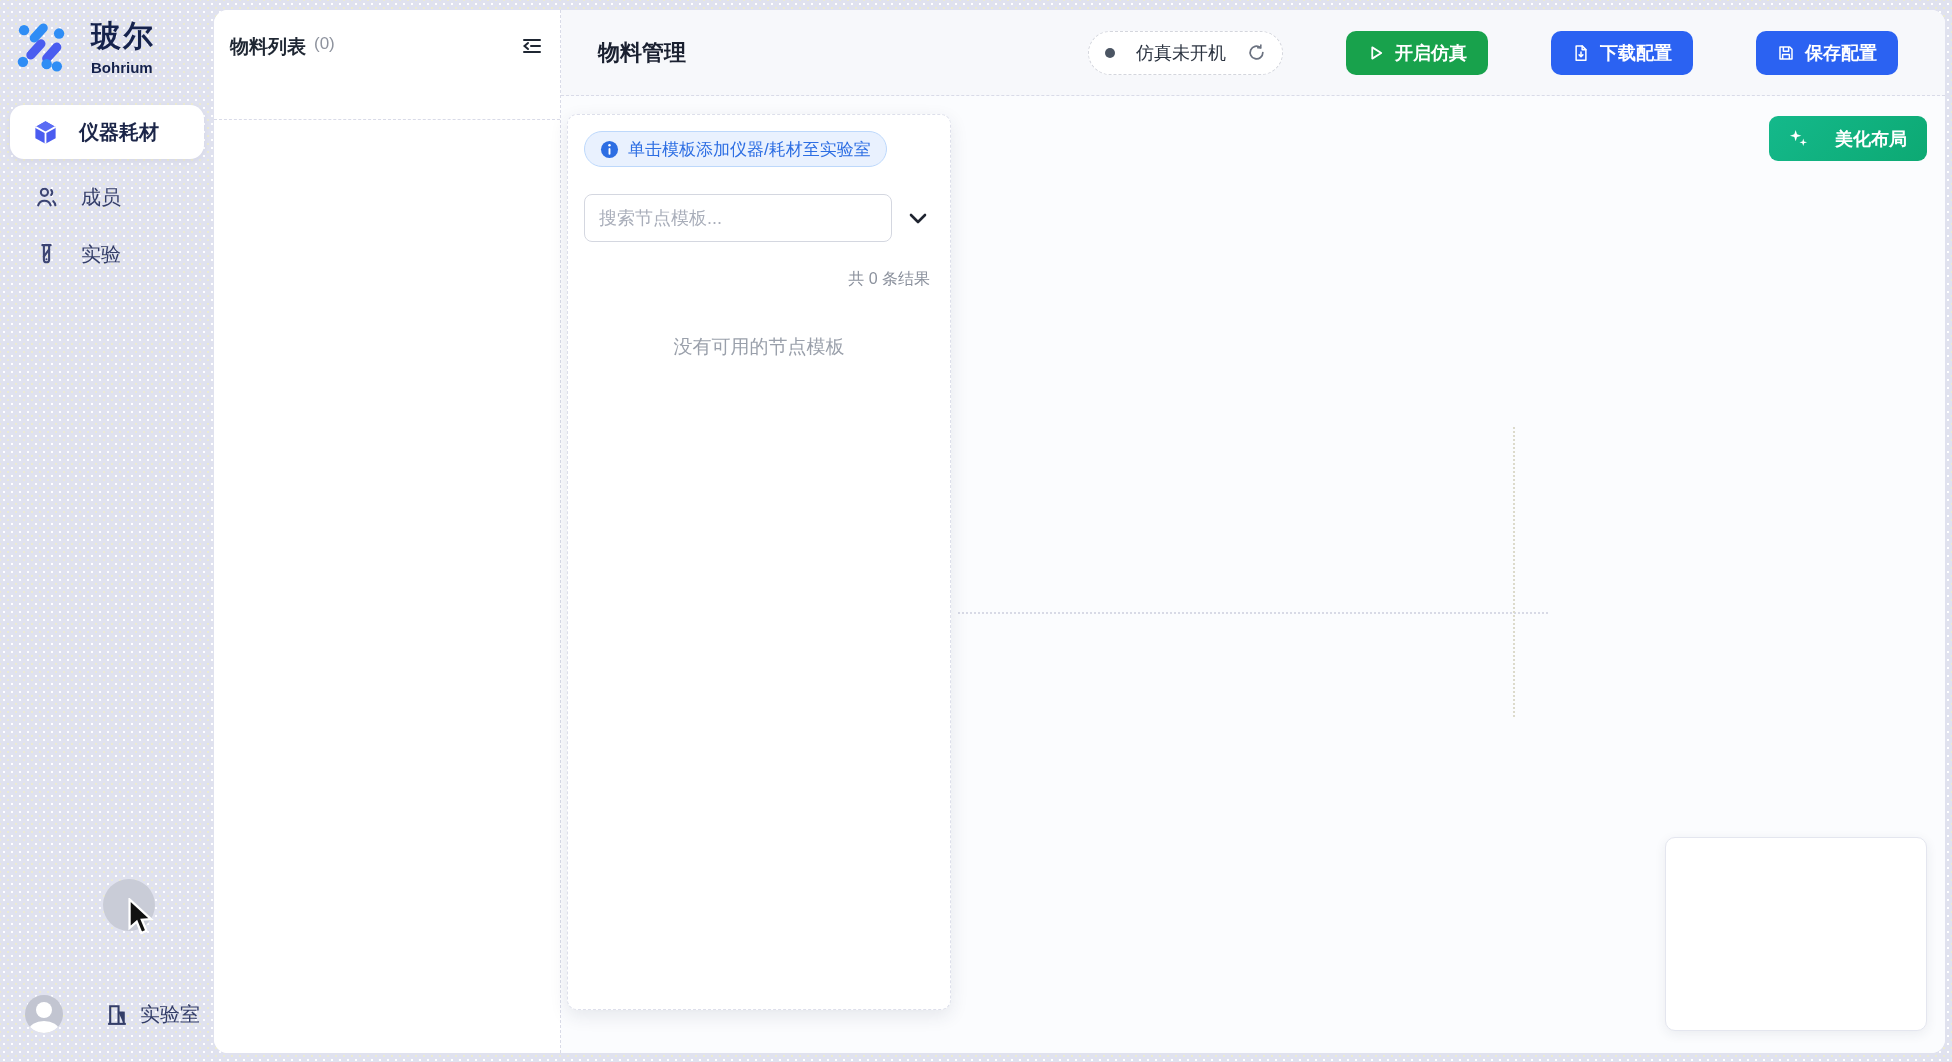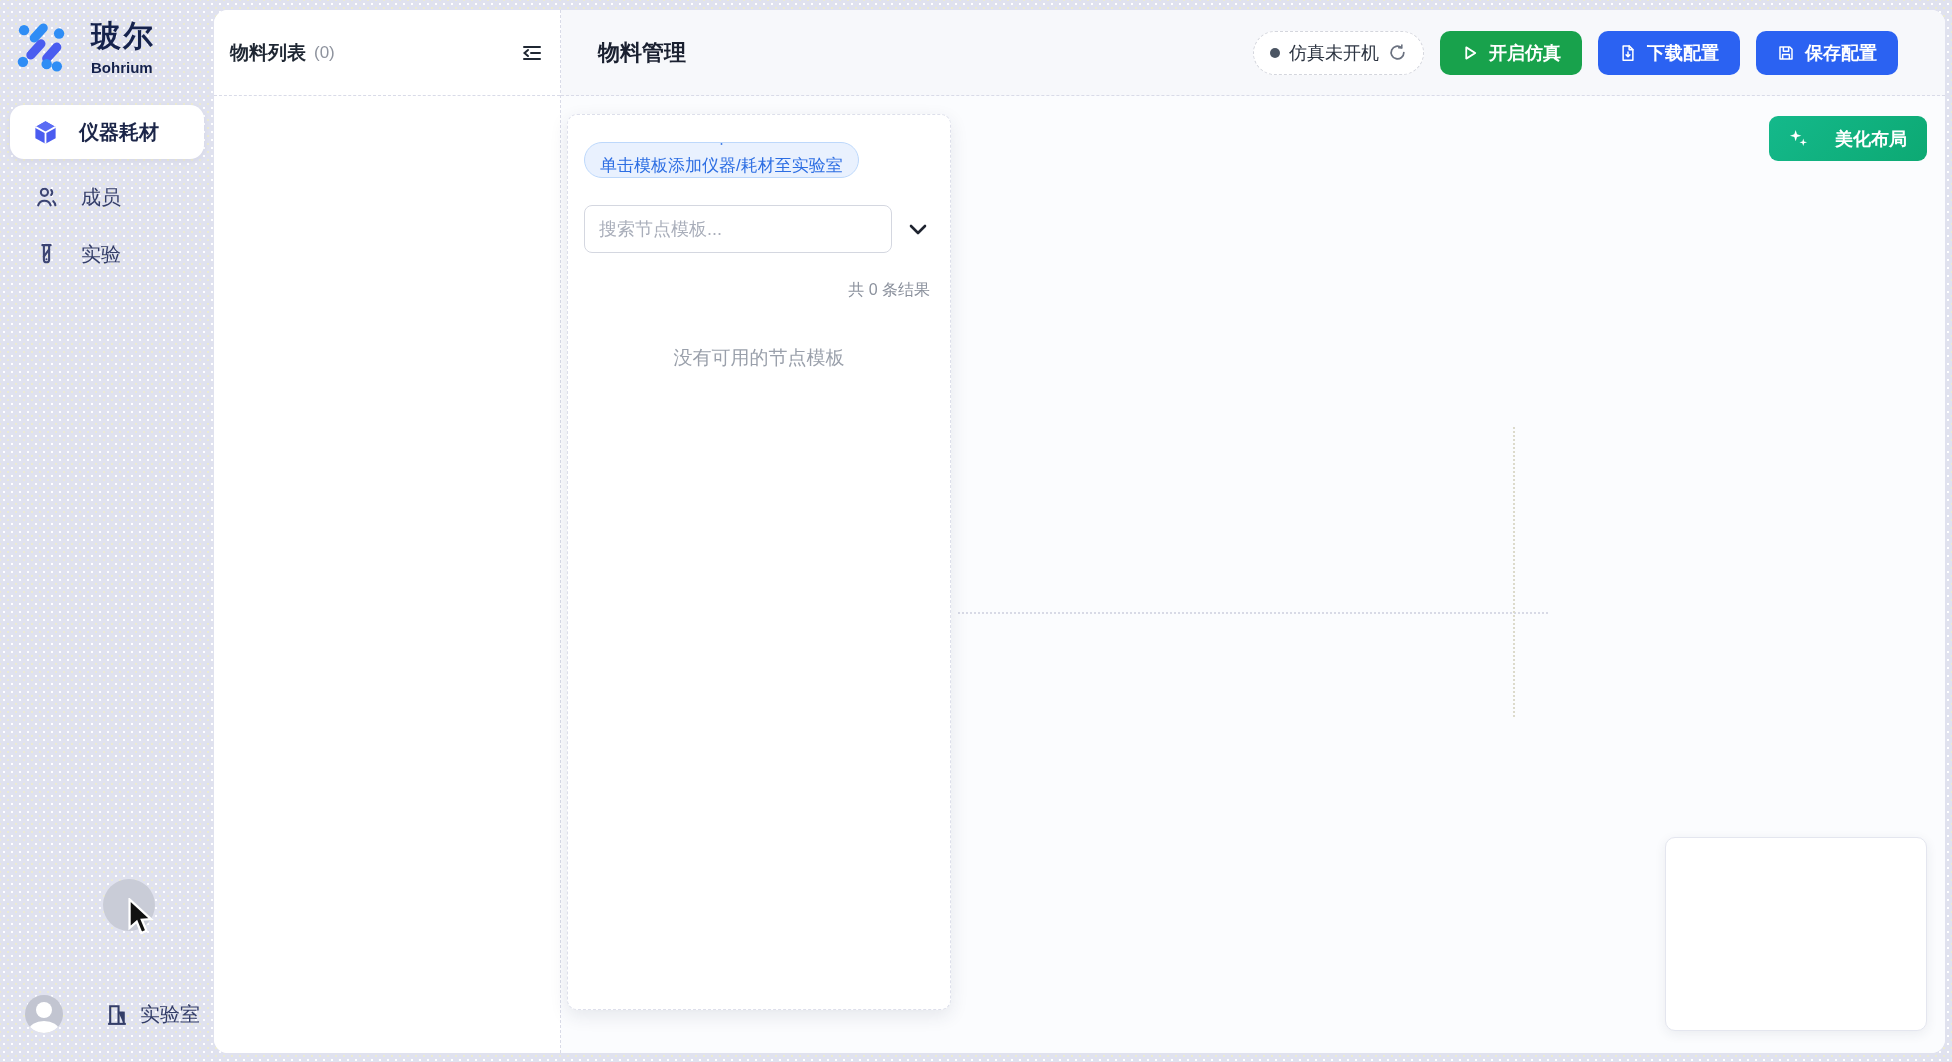--- a/index.html
+++ b/index.html
@@ -33,59 +33,59 @@
   .avatar .head { position:absolute; left:11px; top:7px; width:16px; height:16px; border-radius:50%; background:#fff; }
   .avatar .body { position:absolute; left:4px; top:26px; width:30px; height:18px; border-radius:50%; background:#fff; }
   .lab-row { display:flex; align-items:center; gap:10px; margin-left:42px; cursor:pointer; }
   .lab-row span { font-size:20px; color:#333d68; }
 
   
   .content { position:absolute; left:214px; top:10px; width:1731px; height:1043px;
     border-radius:14px; overflow:hidden; background:#ffffff; }
   .left-panel { position:absolute; left:0; top:0; width:347px; height:100%;
     background:#ffffff; border-right:1px dashed #d9dbe8; }
-  .lp-header { height:86px; display:flex; align-items:center; padding:0 16px;
-    border-bottom:1px dashed #d9dbe8; }
+  .lp-header { height:86px; display:flex; align-items:flex-start; padding:0 16px;
+    border-bottom:1px dashed #d9dbe8;margin-top:24px; }
   .lp-title { font-size:19px; font-weight:bold; color:#1f2733; }
   .lp-count { font-size:17px; color:#8e939e; margin-left:8px; }
   .lp-fold { margin-left:auto; cursor:pointer; display:flex; }
 
   .main { position:absolute; left:347px; top:0; right:0; height:100%; }
   .main-header { height:86px; background:#f7f8fb; border-bottom:1px dashed #d9dbe8;
     display:flex; align-items:center; padding:0 47px 0 37px; }
   .main-title { font-size:22px; font-weight:bold; color:#1a2030; }
   .actions { margin-left:auto; display:flex; align-items:center; gap:16px; }
   .status-pill { height:44px; border-radius:22px; border:1px dashed #d4d6dd; background:#fff;
-    display:flex; align-items:center; gap:9px; padding:0 16px; cursor:pointer; }
+    display:flex; align-items:center; gap:21px; padding:0 16px; cursor:pointer; }
   .status-dot { width:10px; height:10px; border-radius:50%; background:#4b5563; }
   .status-text { font-size:18px; color:#2b3340; }
   .btn { height:44px; border-radius:10px; border:none; display:flex; align-items:center;
     gap:10px; padding:0 21px; font-size:18px; font-weight:600; color:#fff; cursor:pointer;
-    font-family:"Liberation Sans", sans-serif; }
+    font-family:"Liberation Sans", sans-serif;margin-left:47px; }
   .btn-green { background:#18a24c; }
   .btn-blue { background:#2b62f2; }
 
   .canvas { position:absolute; left:0; right:0; top:86px; bottom:0; background:#fbfcfe; }
   .guide-h { position:absolute; left:397px; top:516px; width:590px; border-top:2px dotted #d8dae6; }
   .guide-v { position:absolute; left:952px; top:331px; height:290px; border-left:2px dotted #dcdacb; }
   .beautify-btn { position:absolute; right:18px; top:20px; height:45px; border-radius:9px;
     background:linear-gradient(135deg,#14b98b,#0da973); border:none; color:#fff;
     font-size:18px; font-weight:600; display:flex; align-items:center; gap:27px;
     padding:0 20px; cursor:pointer; font-family:"Liberation Sans", sans-serif; }
   .minimap { position:absolute; left:1104px; top:741px; width:262px; height:194px;
     background:#ffffff; border:1px solid #e4e6ef; border-radius:10px;
     box-shadow:0 3px 12px rgba(40,50,80,0.08); }
 
   
   .node-panel { position:absolute; left:6px; top:18px; width:384px; height:896px;
     background:#ffffff; border:1px dashed #dddfeb; border-radius:10px;
     box-shadow:0 6px 18px rgba(40,50,80,0.10); padding:16px; }
   .tip-banner { height:36px; border-radius:18px; background:#e9f1fe; border:1px solid #bdd8fb;
     display:inline-flex; align-items:center; gap:9px; padding:0 15px;
-    color:#2d6ee3; font-size:17px; cursor:pointer;flex-direction:column; }
+    color:#2d6ee3; font-size:17px; cursor:pointer; }
   .search-row { margin-top:27px; display:flex; align-items:center; gap:14px; }
   .search-input { flex:0 0 308px; width:308px; height:48px; border:1px solid #d4d7e0;
     border-radius:8px; padding:0 14px; font-size:18px; color:#333;
     font-family:"Liberation Sans", sans-serif; outline:none; background:#fff; }
   .search-input::placeholder { color:#a9aeba; }
   .chevron-btn { background:none; border:none; cursor:pointer; display:flex; padding:0; }
   .results-count { margin-top:27px; text-align:right; font-size:16px; color:#8b919d; padding-right:4px; }
   .empty-text { margin-top:44px; text-align:center; font-size:19px; color:#9aa0ab; }
 
   svg { display:block; }

